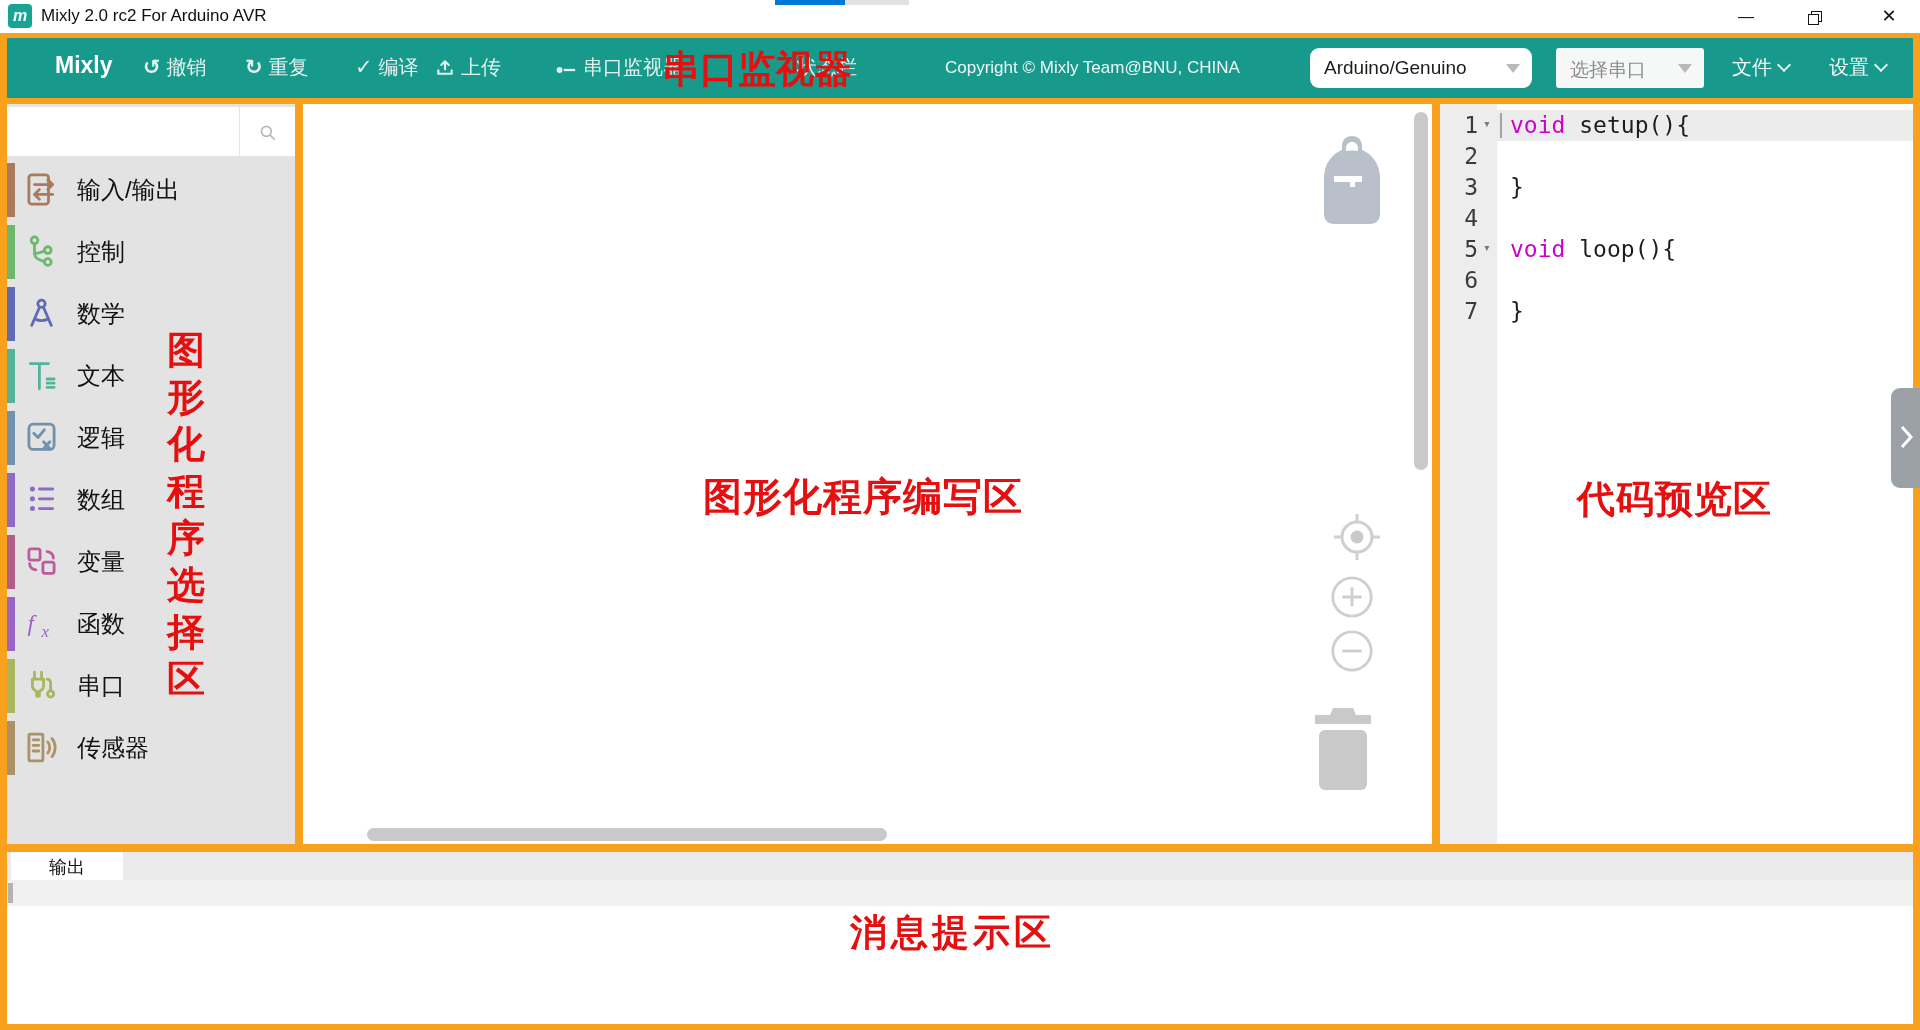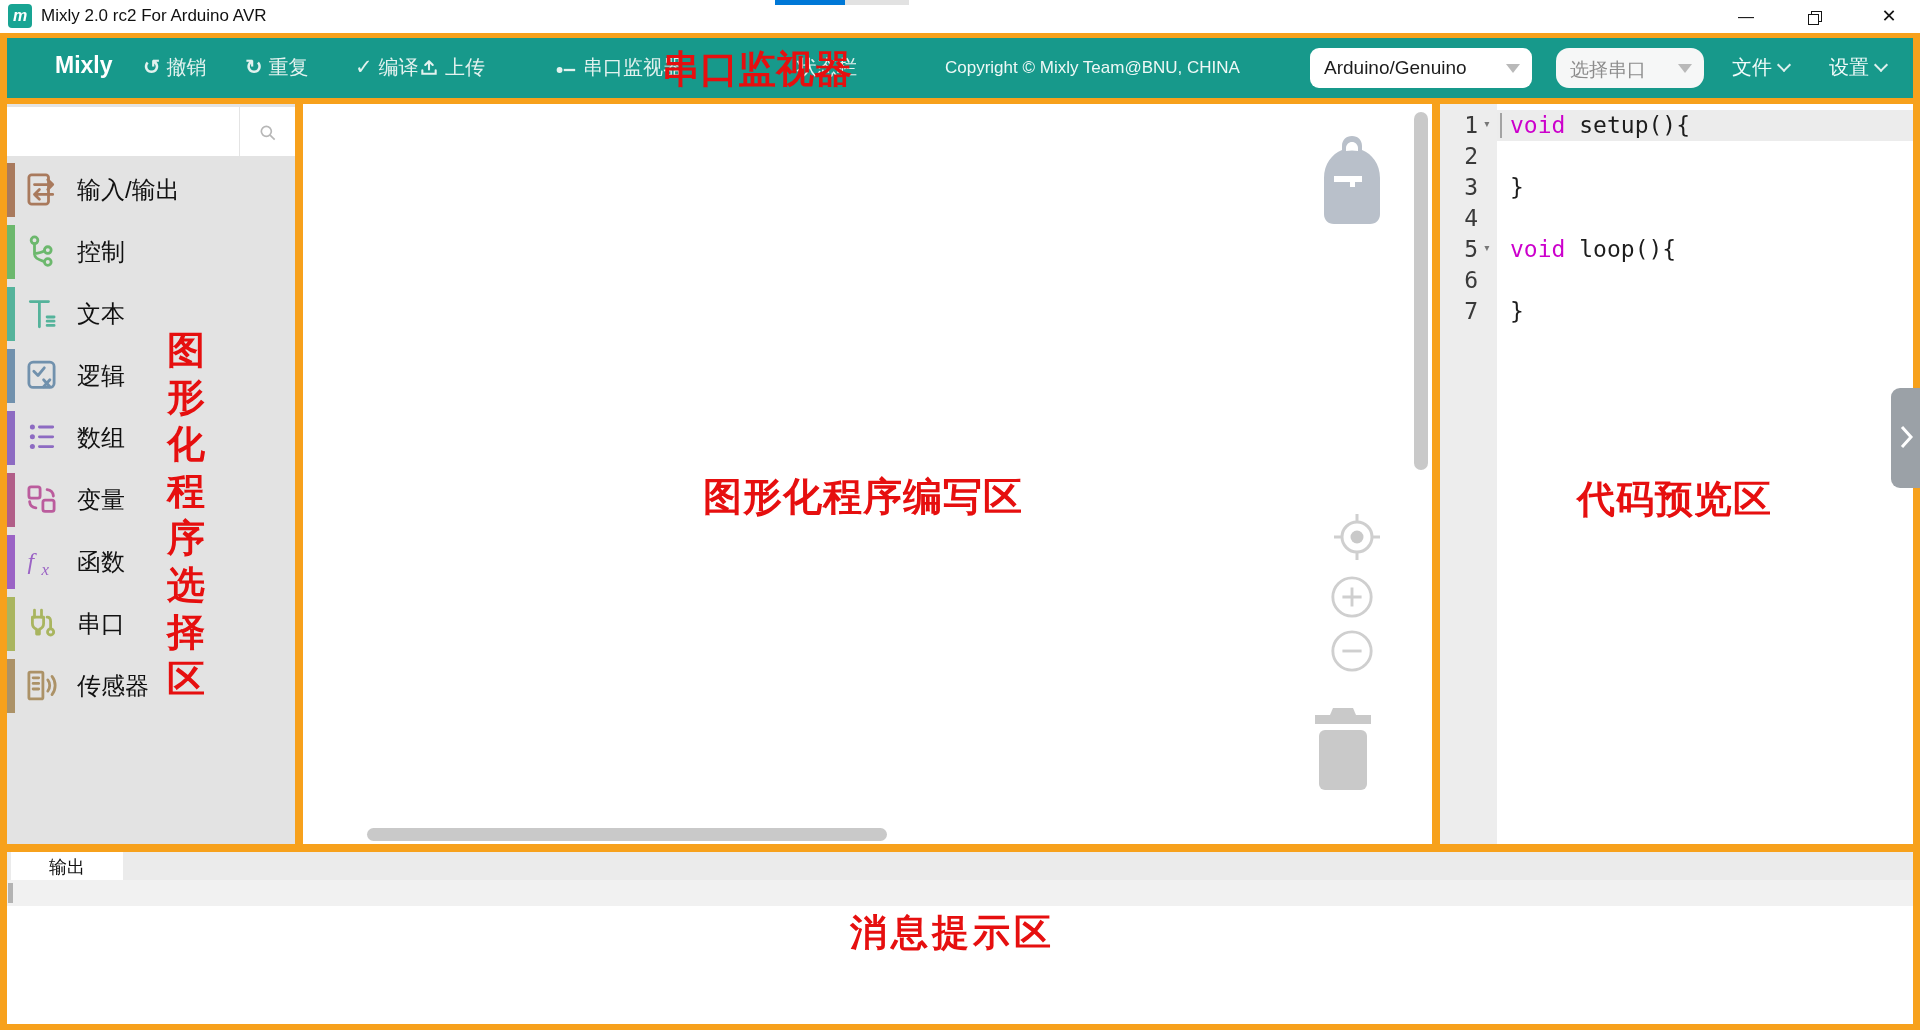--- a/index.html
+++ b/index.html
@@ -28,21 +28,21 @@
   .tb-item{position:absolute;top:16px;font-size:20px;color:#e3f2ef;cursor:pointer;white-space:nowrap;}
   .tb-item .tb-glyph{font-weight:bold;margin-right:6px;font-size:21px;}
   .tb-item svg{vertical-align:-3px;margin-right:6px;}
   .copyright{position:absolute;left:938px;top:20px;font-size:17px;color:#eef8f6;}
   .select-box{position:absolute;top:10px;height:40px;border-radius:3px;cursor:pointer;}
   .select-box .sel-label{position:absolute;left:14px;top:9px;font-size:19px;}
   .select-box .tri{position:absolute;right:12px;top:16px;width:0;height:0;
        border-left:7px solid transparent;border-right:7px solid transparent;border-top:9px solid #b9b9b9;}
   .board-select{left:1303px;width:222px;background:#fff;border-radius:9px;}
   .board-select .sel-label{color:#1c1c1c;}
-  .port-select{left:1549px;width:148px;background:#f6f7f7;border-radius:13px;}
+  .port-select{left:1549px;width:148px;background:#f6f7f7;}
   .port-select .sel-label{color:#8c8c8c;}
   .tb-menu{position:absolute;top:16px;font-size:20px;color:#f2fbfa;cursor:pointer;}
   .chev{display:inline-block;width:8px;height:8px;border-right:2px solid #dff0ee;
         border-bottom:2px solid #dff0ee;transform:rotate(45deg);margin-left:7px;vertical-align:4px;}
   .menu-file{left:1725px;}
   .menu-settings{left:1822px;}
 
   
   .sidebar{position:absolute;left:7px;top:71px;width:288px;height:740px;background:#e3e3e3;overflow:hidden;}
   .search-row{position:absolute;left:0;top:3px;width:288px;height:49px;background:#fff;}
@@ -123,21 +123,21 @@
 </div>
 
 <div class="frame">
 
   <div class="toolbar">
     <div class="brand">Mixly</div>
     <div id="tb-items">
         <div class="tb-item" style="left: 136px;"><span class="tb-glyph">↺</span><span>撤销</span></div>
         <div class="tb-item" style="left: 238px;"><span class="tb-glyph">↻</span><span>重复</span></div>
         <div class="tb-item" style="left: 348px;"><span class="tb-glyph">✓</span><span>编译</span></div>
-        <div class="tb-item" style="left: 412px;"><svg width="20" height="20" viewBox="0 0 24 24" fill="none" stroke="currentColor" stroke-width="2.5" stroke-linecap="round">
+        <div class="tb-item" style="left: 428px;"><svg width="20" height="20" viewBox="0 0 24 24" fill="none" stroke="currentColor" stroke-width="2.5" stroke-linecap="round">
             <path d="M12 15V5m0 0L7.5 9.5M12 5l4.5 4.5"></path>
             <path d="M4 16v4h16v-4"></path>
           </svg><span>上传</span></div>
         <div class="tb-item" style="left: 548px;"><svg width="22" height="14" viewBox="0 0 24 14">
             <circle cx="5" cy="7" r="3.2" fill="currentColor"></circle>
             <path d="M9.5 7H22" stroke="currentColor" stroke-width="2.5"></path>
           </svg><span>串口监视器</span></div>
         <div class="tb-item" style="left: 790px;"><span>状态栏</span></div>
       </div>
     <div class="copyright">Copyright © Mixly Team@BNU, CHINA</div>
@@ -176,20 +176,28 @@
           <div class="side-colorbar" style="background:#6cb86d"></div>
           <span class="side-icon" style="color:#6cb86d"><svg viewBox="0 0 24 25" fill="none" stroke="currentColor" stroke-width="2" stroke-linecap="round" stroke-linejoin="round">
               <circle cx="7" cy="4.5" r="2.4"></circle>
               <circle cx="16.5" cy="11.5" r="2.4"></circle>
               <circle cx="16.5" cy="20" r="2.4"></circle>
               <path d="M7 7v7c0 3 2 4 6.5 5.5M7 14c4-.5 5.5-1 7-2"></path>
             </svg></span>
           <span class="side-label">控制</span>
         </div>
         <div class="side-row">
+          <div class="side-colorbar" style="background:#5f6cb5"></div>
+          <span class="side-icon" style="color:#5f6cb5"><svg viewBox="0 0 24 25" fill="none" stroke="currentColor" stroke-width="2" stroke-linecap="round" stroke-linejoin="round">
+              <circle cx="12" cy="5.5" r="2.6"></circle>
+              <path d="M10.6 8 5 21M13.4 8 19 21M7.2 16.2c3 1.8 6.6 1.8 9.6 0"></path>
+            </svg></span>
+          <span class="side-label">数学</span>
+        </div>
+        <div class="side-row">
           <div class="side-colorbar" style="background:#55b39b"></div>
           <span class="side-icon" style="color:#55b39b"><svg viewBox="0 0 24 25" fill="none" stroke="currentColor" stroke-width="2" stroke-linecap="round" stroke-linejoin="round">
               <path d="M4 4h13M10.5 4v18"></path>
               <path d="M16 15h5M16 18h5M16 21h5"></path>
             </svg></span>
           <span class="side-label">文本</span>
         </div>
         <div class="side-row">
           <div class="side-colorbar" style="background:#7191ad"></div>
           <span class="side-icon" style="color:#7191ad"><svg viewBox="0 0 24 25" fill="none" stroke="currentColor" stroke-width="2" stroke-linecap="round" stroke-linejoin="round">

